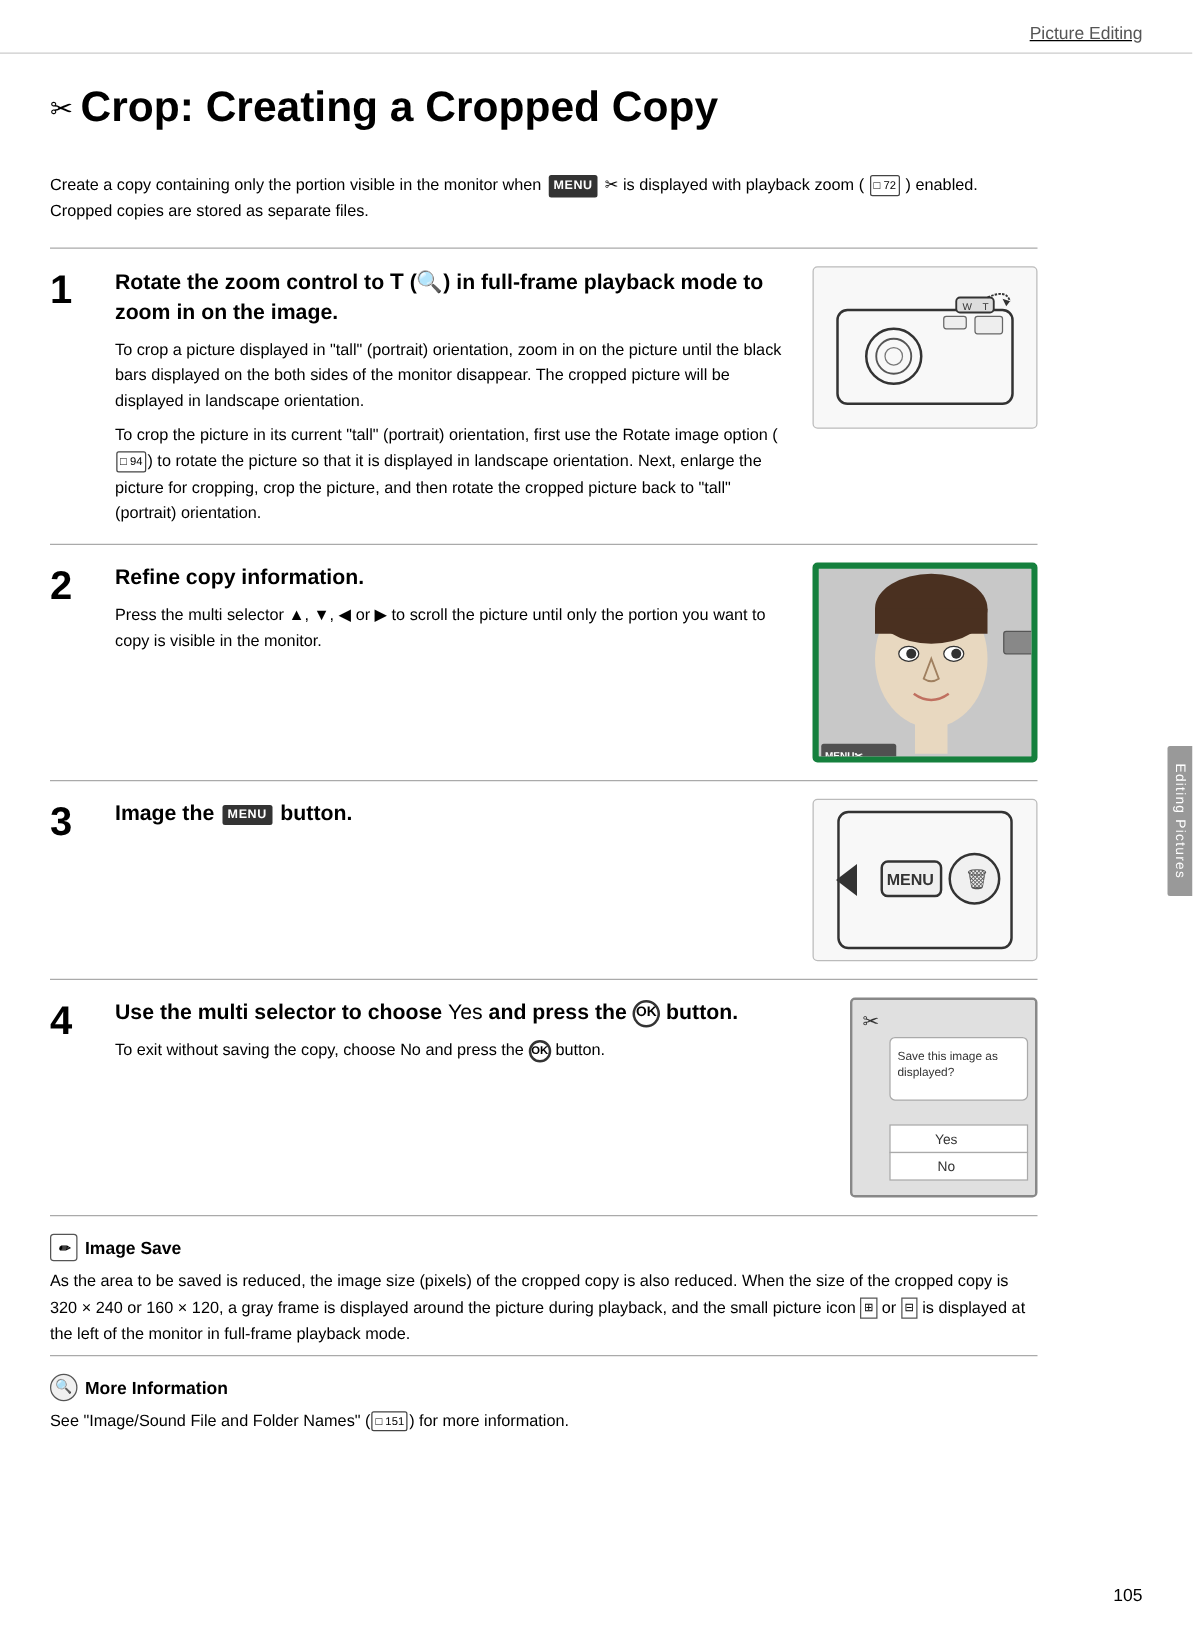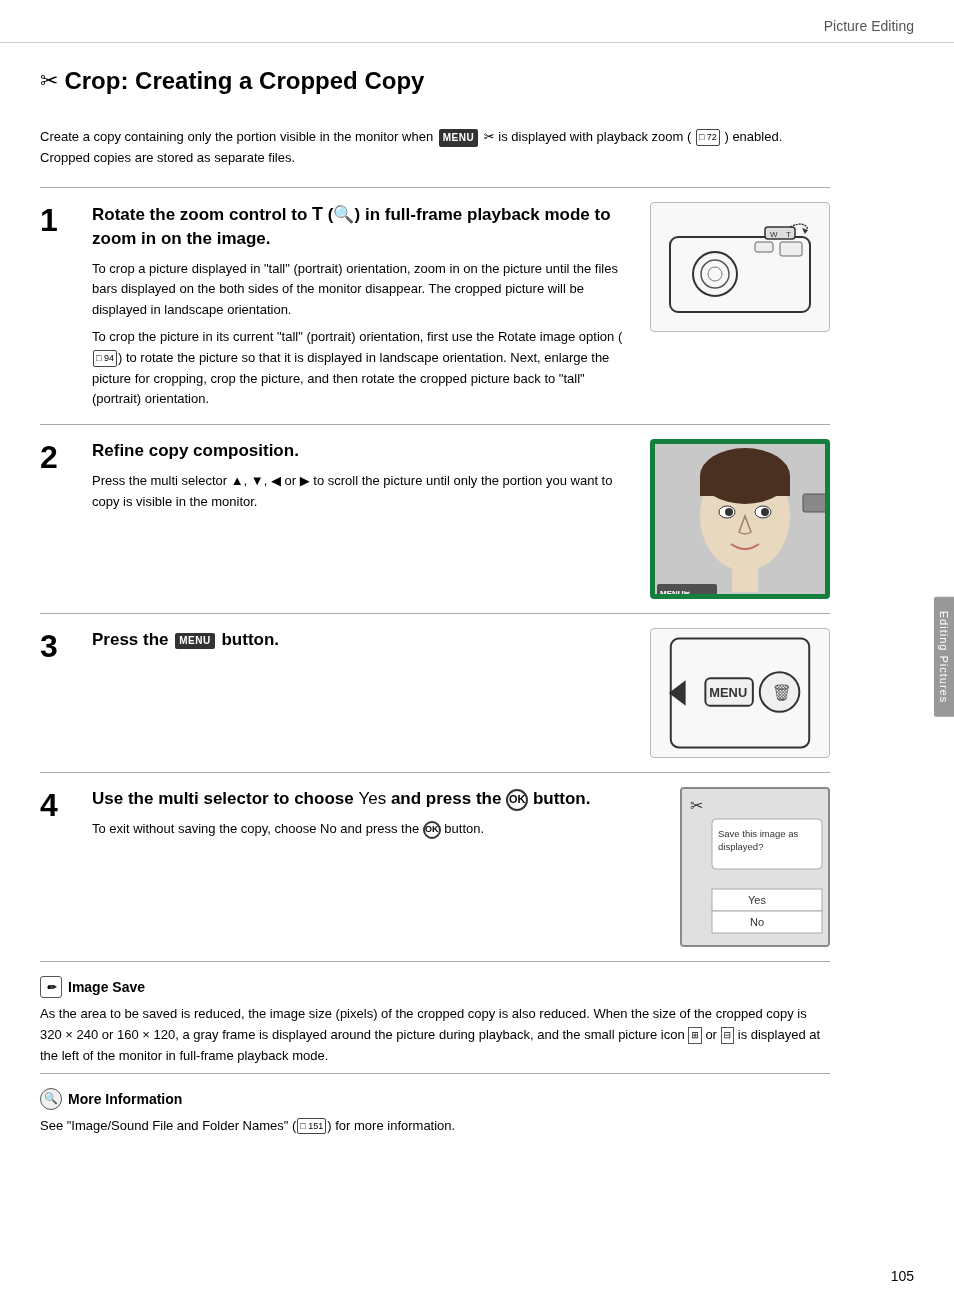--- a/index.html
+++ b/index.html
@@ -17,40 +17,41 @@
       min-height: 1314px;
       background: #fff;
       padding: 0;
       position: relative;
     }
     .header-bar {
       display: flex;
       justify-content: flex-end;
       padding: 18px 40px 8px 40px;
       border-bottom: 1px solid #ccc;
+      text-decoration: underline;
     }
     .header-title {
       font-size: 14px;
       color: #555;
     }
     .main-content {
       padding: 24px 40px 30px 40px;
       max-width: 870px;
     }
     .page-title-row {
       display: flex;
       align-items: center;
       margin-bottom: 10px;
     }
     .crop-icon {
       font-size: 22px;
       margin-right: 6px;
     }
     .page-title {
-      font-size: 24px;
+      font-size: 34px;
       font-weight: bold;
     }
     .intro-text {
       font-size: 13px;
       line-height: 1.6;
       margin-bottom: 18px;
       margin-top: 32px;
     }
     .menu-badge {
       display: inline-flex;
@@ -263,21 +264,21 @@
 
     <div class="step-section">
       <div class="step-number">1</div>
       <div class="step-content">
         <div class="step-flex">
           <div class="step-text-col">
             <div class="step-heading">
               <span>Rotate the zoom control to </span><span class="bold t-key">T</span><span> (🔍) in full-frame playback mode to zoom in on the image.</span>
             </div>
             <div class="step-body">
-              <p>To crop a picture displayed in "tall" (portrait) orientation, zoom in on the picture until the files bars displayed on the both sides of the monitor disappear. The cropped picture will be displayed in landscape orientation.</p>
+              <p>To crop a picture displayed in "tall" (portrait) orientation, zoom in on the picture until the black bars displayed on the both sides of the monitor disappear. The cropped picture will be displayed in landscape orientation.</p>
               <p style="margin-top:6px;">To crop the picture in its current "tall" (portrait) orientation, first use the <span class="bold">Rotate image</span> option (<span class="small-ref">□ 94</span>) to rotate the picture so that it is displayed in landscape orientation. Next, enlarge the picture for cropping, crop the picture, and then rotate the cropped picture back to "tall" (portrait) orientation.</p>
             </div>
           </div>
           <div class="step-img-col">
 
             <div class="camera-diagram">
               <svg width="160" height="110" viewBox="0 0 160 110">
 
                 <rect x="10" y="25" width="140" height="75" rx="8" ry="8" fill="none" stroke="#333" stroke-width="2"></rect>
 
@@ -300,21 +301,21 @@
           </div>
         </div>
       </div>
     </div>
 
     <div class="step-section">
       <div class="step-number">2</div>
       <div class="step-content">
         <div class="step-flex">
           <div class="step-text-col">
-            <div class="step-heading">Refine copy composition.</div>
+            <div class="step-heading">Refine copy information.</div>
             <div class="step-body">
               <p style="margin-top:6px;">Press the multi selector ▲, ▼, ◀ or ▶ to scroll the picture until only the portion you want to copy is visible in the monitor.</p>
             </div>
           </div>
           <div class="step-img-col">
 
             <div class="face-diagram">
               <svg width="180" height="160" viewBox="0 0 180 160">
 
                 <rect width="180" height="160" fill="#c8c8c8"></rect>
@@ -345,21 +346,21 @@
         </div>
       </div>
     </div>
 
     <div class="step-section">
       <div class="step-number">3</div>
       <div class="step-content">
         <div class="step-flex">
           <div class="step-text-col">
             <div class="step-heading">
-              <span>Press the </span>
+              <span>Image the </span>
               <span class="menu-badge">MENU</span>
               <span> button.</span>
             </div>
           </div>
           <div class="step-img-col">
 
             <div class="menu-button-diagram">
               <svg width="180" height="130" viewBox="0 0 180 130">
 
                 <rect x="20" y="10" width="140" height="110" rx="8" fill="none" stroke="#333" stroke-width="2"></rect>

